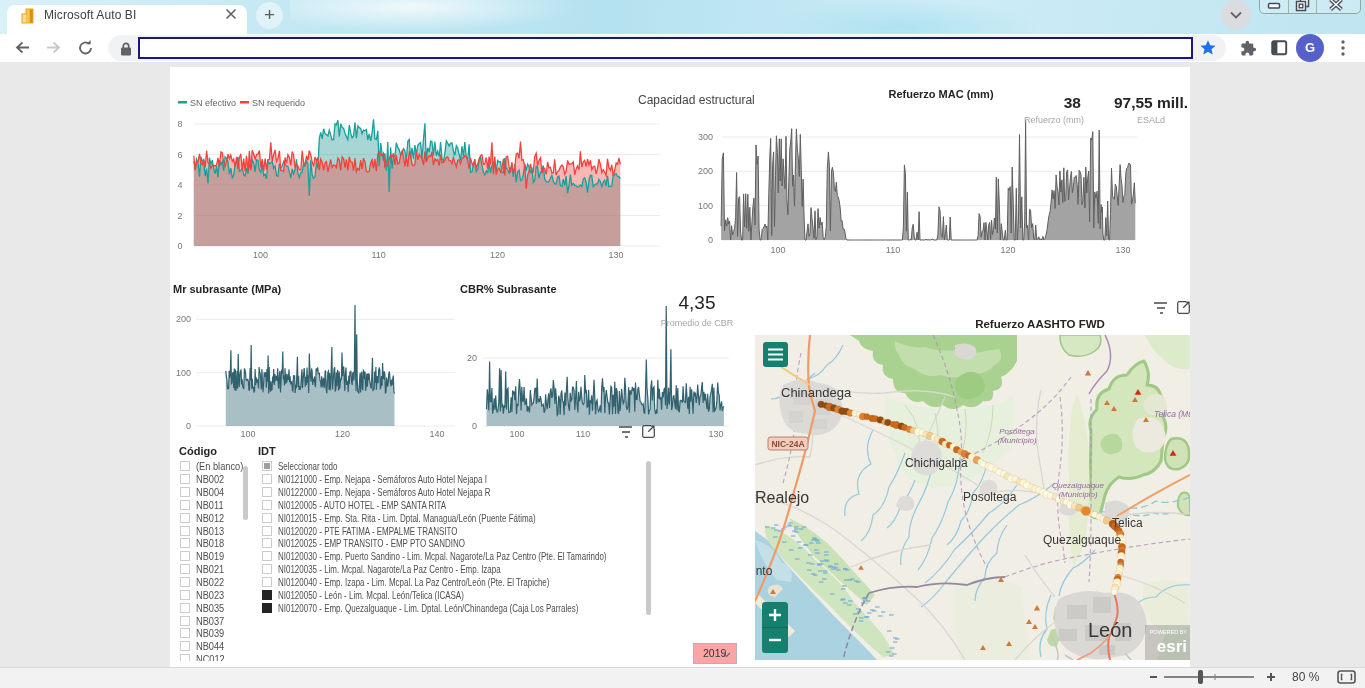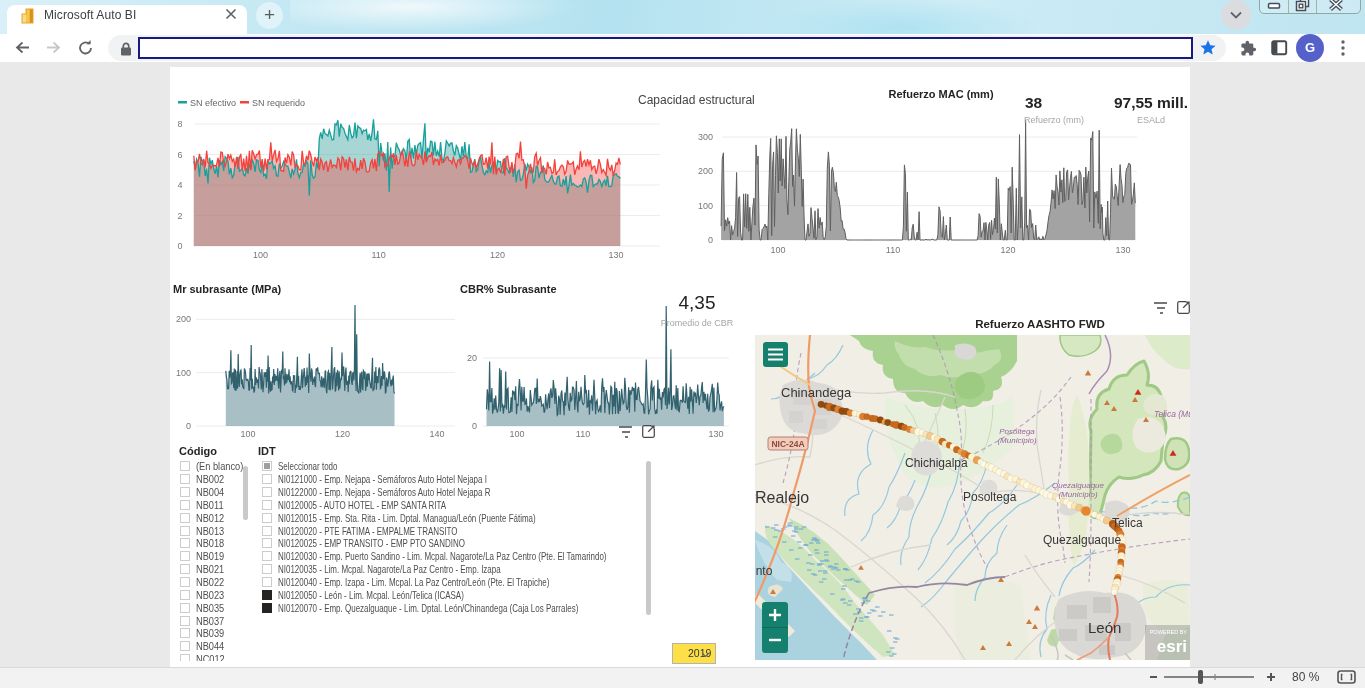--- a/index.html
+++ b/index.html
@@ -26,21 +26,21 @@
 
 .slhead{position:absolute;font-weight:bold;font-size:11px;color:#252423}
 .sllist{position:absolute;font-size:10.5px;color:#4e4e4e}
 .sli{height:12.85px;display:flex;align-items:center;white-space:nowrap}
 .cb{display:inline-block;width:10px;height:10px;border:1px solid #ccc;background:#fff;margin-right:6px;flex:0 0 auto}
 .cb.ck{background:#252423;border-color:#252423}
 .cb.ind{position:relative}
 .ct{display:inline-block;transform:scaleX(0.76);transform-origin:0 0;white-space:nowrap}
 .cb.ind:after{content:"";position:absolute;left:1px;top:1px;width:6px;height:6px;background:#9e9e9e}
 .sb{position:absolute;width:5px;background:#c9c9c9;border-radius:3px}
-#dd2019{position:absolute;left:502px;top:576px;width:44px;height:21px;border:1px solid #b3b3b3;background:#fde047;font-size:10.5px;color:#333;line-height:19px;padding-left:15px}
+#dd2019{position:absolute;left:523px;top:576px;width:44px;height:21px;border:1px solid #b3b3b3;background:#fca5a5;font-size:10.5px;color:#333;line-height:19px;padding-left:9px}
 
 #mapwrap{position:absolute;left:585px;top:268px;width:435px;height:325px;overflow:hidden}
 .mlab{position:absolute;color:#363636;white-space:nowrap}
 .mital{position:absolute;color:#96679c;font-style:italic;white-space:nowrap;font-size:8px}
 .tealbtn{position:absolute;background:#16806f;border-radius:3px}
 </style></head><body>
 <div id="titlebar">
     <div class="abs" style="left:290px;top:0;width:300px;height:34px;background:radial-gradient(ellipse at 40% 20%,rgba(255,255,255,.75),rgba(255,255,255,0) 65%)"></div>
     <div class="abs" style="left:760px;top:0;width:280px;height:34px;background:radial-gradient(ellipse at 50% 80%,rgba(173,225,240,.9),rgba(173,225,240,0) 70%)"></div>
     <div id="tab"></div>
@@ -148,21 +148,21 @@
         <text class="axlab" x="88" y="186" text-anchor="middle">100</text>
         <text class="axlab" x="203" y="186" text-anchor="middle">110</text>
         <text class="axlab" x="318" y="186" text-anchor="middle">120</text>
         <text class="axlab" x="433" y="186" text-anchor="middle">130</text>
         <g transform="translate(-690,-67)">
           <path d="M721.1,240.0 L721.1,226.1 L722.2,159.4 L723.4,152.8 L724.5,230.7 L725.7,219.8 L726.7,226.1 L727.7,217.7 L728.7,224.1 L729.6,221.1 L730.6,240.0 L731.6,225.7 L732.6,234.9 L733.6,231.5 L734.6,228.3 L735.6,217.4 L736.6,172.5 L737.6,236.4 L738.6,198.2 L739.6,196.6 L740.6,232.3 L741.6,240.0 L742.6,240.0 L743.6,193.9 L744.6,226.9 L745.7,193.7 L746.7,228.3 L747.8,194.3 L748.8,231.3 L749.8,207.3 L750.9,240.0 L751.9,222.9 L752.9,206.7 L754.0,198.1 L755.0,225.1 L756.0,144.9 L757.1,164.4 L758.1,156.1 L759.1,230.0 L760.2,240.0 L761.1,240.0 L762.1,229.5 L763.1,228.5 L764.0,226.7 L765.0,224.1 L765.9,227.7 L766.9,226.0 L767.8,240.0 L768.8,193.4 L769.8,156.3 L770.7,138.4 L771.7,235.6 L772.6,165.3 L773.6,151.9 L774.5,226.5 L775.5,175.6 L776.4,135.8 L777.4,152.3 L778.3,193.0 L779.3,138.8 L780.2,180.9 L781.2,138.8 L782.1,186.0 L783.1,158.8 L784.1,176.0 L785.0,188.7 L786.0,136.4 L786.9,199.2 L787.9,214.7 L788.8,181.5 L789.8,148.7 L790.7,142.1 L791.7,128.7 L792.6,186.3 L793.6,175.0 L794.5,206.2 L795.5,160.1 L796.4,128.8 L797.4,150.0 L798.4,158.4 L799.3,176.5 L800.3,134.4 L801.2,166.8 L802.2,206.6 L803.1,179.1 L804.1,218.0 L805.0,240.0 L806.0,240.0 L807.0,231.9 L808.0,223.9 L809.0,236.3 L810.0,233.3 L811.0,207.6 L812.0,218.2 L813.0,228.1 L814.0,238.3 L815.0,210.8 L815.9,239.7 L817.0,236.8 L818.0,208.6 L819.1,228.1 L820.1,217.5 L821.1,225.1 L822.2,222.1 L823.2,237.7 L824.2,239.6 L825.3,236.9 L826.3,226.4 L827.3,168.2 L828.4,151.9 L829.4,165.3 L830.4,230.9 L831.5,171.1 L832.4,167.3 L833.4,172.6 L834.4,188.4 L835.4,191.5 L836.3,182.3 L837.3,195.5 L838.3,197.3 L839.2,200.8 L840.2,208.0 L841.2,221.2 L842.1,220.6 L843.1,229.0 L844.1,229.1 L845.1,232.8 L846.0,238.7 L847.0,240.0 L848.0,240.0 L848.9,240.0 L849.9,240.0 L850.8,240.0 L851.8,240.0 L852.7,240.0 L853.7,240.0 L854.6,240.0 L855.6,240.0 L856.6,240.0 L857.5,240.0 L858.5,240.0 L859.4,240.0 L860.4,240.0 L861.3,240.0 L862.3,240.0 L863.2,240.0 L864.2,240.0 L865.1,240.0 L866.1,240.0 L867.1,240.0 L868.0,240.0 L869.0,240.0 L869.9,240.0 L870.9,240.0 L871.8,240.0 L872.8,240.0 L873.7,240.0 L874.7,240.0 L875.7,240.0 L876.6,240.0 L877.6,240.0 L878.5,240.0 L879.5,240.0 L880.4,240.0 L881.4,240.0 L882.3,240.0 L883.3,240.0 L884.2,240.0 L885.2,240.0 L886.2,240.0 L887.1,240.0 L888.1,240.0 L889.0,240.0 L890.0,240.0 L890.9,240.0 L891.9,240.0 L892.8,240.0 L893.8,240.0 L894.8,240.0 L895.7,240.0 L896.7,240.0 L897.6,240.0 L898.6,240.0 L899.5,240.0 L900.5,240.0 L901.4,240.0 L902.4,240.0 L903.4,226.9 L904.4,164.9 L905.4,173.6 L906.4,231.2 L907.4,192.2 L908.3,240.0 L909.3,240.0 L910.3,239.2 L911.3,240.0 L912.2,228.0 L913.2,224.2 L914.2,236.2 L915.2,240.0 L916.1,240.0 L917.1,232.2 L918.1,240.0 L919.1,211.7 L920.0,240.0 L921.0,240.0 L922.0,239.9 L923.0,239.9 L924.0,240.0 L925.0,240.0 L926.0,239.1 L927.0,240.0 L927.9,239.8 L928.9,239.8 L929.9,239.9 L930.9,239.9 L931.9,239.3 L932.9,239.2 L933.9,240.0 L934.9,240.0 L935.9,240.0 L936.9,239.8 L937.9,234.6 L939.0,206.8 L940.1,210.9 L941.3,236.4 L942.4,237.5 L943.4,216.6 L944.4,240.0 L945.4,233.7 L946.3,225.0 L947.3,240.0 L948.3,240.0 L949.3,240.0 L950.2,217.0 L951.2,240.0 L952.2,240.0 L953.2,240.0 L954.1,240.0 L955.1,240.0 L956.1,240.0 L957.0,240.0 L958.0,240.0 L958.9,240.0 L959.9,240.0 L960.9,240.0 L961.8,240.0 L962.8,240.0 L963.7,240.0 L964.7,240.0 L965.6,240.0 L966.6,240.0 L967.6,240.0 L968.5,240.0 L969.5,240.0 L970.4,240.0 L971.4,240.0 L972.4,240.0 L973.3,240.0 L974.3,240.0 L975.2,240.0 L976.2,240.0 L977.1,240.0 L978.1,235.6 L979.1,213.6 L980.1,216.4 L981.1,237.1 L982.1,231.4 L983.1,230.8 L984.0,222.6 L985.0,240.0 L985.9,222.4 L986.8,229.9 L987.8,240.0 L988.7,225.1 L989.7,222.4 L990.6,239.5 L991.6,220.2 L992.5,234.7 L993.5,230.4 L994.4,218.0 L995.4,228.9 L996.3,177.2 L997.3,232.9 L998.3,178.9 L999.3,203.2 L1000.3,240.0 L1001.3,223.7 L1002.3,233.0 L1003.3,240.0 L1004.3,240.0 L1005.3,230.3 L1006.2,240.0 L1007.2,240.0 L1008.2,188.2 L1009.2,190.3 L1010.2,186.6 L1011.2,233.0 L1012.2,167.2 L1013.2,201.0 L1014.2,240.0 L1015.2,240.0 L1016.3,188.2 L1017.3,240.0 L1018.4,222.0 L1019.5,134.6 L1020.7,228.0 L1021.8,196.9 L1022.8,240.0 L1023.7,240.0 L1024.7,222.0 L1025.6,120.1 L1026.6,228.0 L1027.5,225.4 L1028.6,240.0 L1029.6,209.3 L1030.6,210.2 L1031.6,227.7 L1032.7,223.6 L1033.7,238.6 L1034.7,240.0 L1035.7,225.0 L1036.8,239.9 L1037.8,238.4 L1038.8,236.8 L1039.8,240.0 L1040.8,238.8 L1041.9,239.9 L1042.9,236.3 L1043.9,239.9 L1044.9,238.7 L1046.0,234.9 L1047.0,230.3 L1048.0,222.2 L1049.0,215.4 L1050.0,211.9 L1051.1,202.0 L1052.1,189.9 L1053.1,198.9 L1054.1,190.6 L1055.1,208.5 L1056.1,174.9 L1057.1,186.7 L1058.0,191.5 L1059.0,205.0 L1059.9,170.9 L1060.9,192.1 L1061.9,179.8 L1062.8,202.6 L1063.8,167.8 L1064.7,201.4 L1065.7,200.5 L1066.6,172.2 L1067.6,169.9 L1068.6,199.9 L1069.5,188.9 L1070.5,177.6 L1071.4,171.4 L1072.4,192.8 L1073.4,186.9 L1074.3,177.2 L1075.3,177.7 L1076.2,175.5 L1077.2,184.6 L1078.1,204.5 L1079.1,170.3 L1080.1,171.9 L1081.0,174.8 L1082.0,204.7 L1082.9,200.2 L1083.9,177.2 L1084.9,208.0 L1085.8,167.1 L1086.8,192.9 L1087.7,178.2 L1088.7,171.0 L1089.6,222.0 L1090.7,138.0 L1091.7,140.3 L1092.8,131.6 L1093.8,228.0 L1094.8,191.9 L1096.0,198.3 L1097.1,191.2 L1098.3,223.3 L1099.2,130.2 L1100.2,228.8 L1101.1,204.4 L1101.7,212.5 L1102.3,207.1 L1102.9,233.2 L1103.8,240.0 L1104.8,240.0 L1105.8,217.6 L1106.7,235.7 L1107.7,201.0 L1108.6,239.4 L1109.6,240.0 L1110.5,213.5 L1111.5,168.1 L1112.5,195.1 L1113.4,198.5 L1114.4,199.2 L1115.3,184.2 L1116.3,186.6 L1117.2,195.9 L1118.2,205.5 L1119.1,186.0 L1120.1,164.6 L1121.0,178.3 L1122.0,185.4 L1122.9,202.6 L1123.9,196.2 L1124.8,194.4 L1125.8,173.3 L1126.7,168.3 L1127.7,167.2 L1128.6,163.4 L1129.6,163.5 L1130.5,164.9 L1131.5,204.3 L1132.4,201.4 L1133.4,193.9 L1134.3,182.8 L1135.3,203.2 L1135.3,240.0 Z" fill="#a3a3a3"></path>
           <path d="M721.1,226.1 L722.2,159.4 L723.4,152.8 L724.5,230.7 L725.7,219.8 L726.7,226.1 L727.7,217.7 L728.7,224.1 L729.6,221.1 L730.6,240.0 L731.6,225.7 L732.6,234.9 L733.6,231.5 L734.6,228.3 L735.6,217.4 L736.6,172.5 L737.6,236.4 L738.6,198.2 L739.6,196.6 L740.6,232.3 L741.6,240.0 L742.6,240.0 L743.6,193.9 L744.6,226.9 L745.7,193.7 L746.7,228.3 L747.8,194.3 L748.8,231.3 L749.8,207.3 L750.9,240.0 L751.9,222.9 L752.9,206.7 L754.0,198.1 L755.0,225.1 L756.0,144.9 L757.1,164.4 L758.1,156.1 L759.1,230.0 L760.2,240.0 L761.1,240.0 L762.1,229.5 L763.1,228.5 L764.0,226.7 L765.0,224.1 L765.9,227.7 L766.9,226.0 L767.8,240.0 L768.8,193.4 L769.8,156.3 L770.7,138.4 L771.7,235.6 L772.6,165.3 L773.6,151.9 L774.5,226.5 L775.5,175.6 L776.4,135.8 L777.4,152.3 L778.3,193.0 L779.3,138.8 L780.2,180.9 L781.2,138.8 L782.1,186.0 L783.1,158.8 L784.1,176.0 L785.0,188.7 L786.0,136.4 L786.9,199.2 L787.9,214.7 L788.8,181.5 L789.8,148.7 L790.7,142.1 L791.7,128.7 L792.6,186.3 L793.6,175.0 L794.5,206.2 L795.5,160.1 L796.4,128.8 L797.4,150.0 L798.4,158.4 L799.3,176.5 L800.3,134.4 L801.2,166.8 L802.2,206.6 L803.1,179.1 L804.1,218.0 L805.0,240.0 L806.0,240.0 L807.0,231.9 L808.0,223.9 L809.0,236.3 L810.0,233.3 L811.0,207.6 L812.0,218.2 L813.0,228.1 L814.0,238.3 L815.0,210.8 L815.9,239.7 L817.0,236.8 L818.0,208.6 L819.1,228.1 L820.1,217.5 L821.1,225.1 L822.2,222.1 L823.2,237.7 L824.2,239.6 L825.3,236.9 L826.3,226.4 L827.3,168.2 L828.4,151.9 L829.4,165.3 L830.4,230.9 L831.5,171.1 L832.4,167.3 L833.4,172.6 L834.4,188.4 L835.4,191.5 L836.3,182.3 L837.3,195.5 L838.3,197.3 L839.2,200.8 L840.2,208.0 L841.2,221.2 L842.1,220.6 L843.1,229.0 L844.1,229.1 L845.1,232.8 L846.0,238.7 L847.0,240.0 L848.0,240.0 L848.9,240.0 L849.9,240.0 L850.8,240.0 L851.8,240.0 L852.7,240.0 L853.7,240.0 L854.6,240.0 L855.6,240.0 L856.6,240.0 L857.5,240.0 L858.5,240.0 L859.4,240.0 L860.4,240.0 L861.3,240.0 L862.3,240.0 L863.2,240.0 L864.2,240.0 L865.1,240.0 L866.1,240.0 L867.1,240.0 L868.0,240.0 L869.0,240.0 L869.9,240.0 L870.9,240.0 L871.8,240.0 L872.8,240.0 L873.7,240.0 L874.7,240.0 L875.7,240.0 L876.6,240.0 L877.6,240.0 L878.5,240.0 L879.5,240.0 L880.4,240.0 L881.4,240.0 L882.3,240.0 L883.3,240.0 L884.2,240.0 L885.2,240.0 L886.2,240.0 L887.1,240.0 L888.1,240.0 L889.0,240.0 L890.0,240.0 L890.9,240.0 L891.9,240.0 L892.8,240.0 L893.8,240.0 L894.8,240.0 L895.7,240.0 L896.7,240.0 L897.6,240.0 L898.6,240.0 L899.5,240.0 L900.5,240.0 L901.4,240.0 L902.4,240.0 L903.4,226.9 L904.4,164.9 L905.4,173.6 L906.4,231.2 L907.4,192.2 L908.3,240.0 L909.3,240.0 L910.3,239.2 L911.3,240.0 L912.2,228.0 L913.2,224.2 L914.2,236.2 L915.2,240.0 L916.1,240.0 L917.1,232.2 L918.1,240.0 L919.1,211.7 L920.0,240.0 L921.0,240.0 L922.0,239.9 L923.0,239.9 L924.0,240.0 L925.0,240.0 L926.0,239.1 L927.0,240.0 L927.9,239.8 L928.9,239.8 L929.9,239.9 L930.9,239.9 L931.9,239.3 L932.9,239.2 L933.9,240.0 L934.9,240.0 L935.9,240.0 L936.9,239.8 L937.9,234.6 L939.0,206.8 L940.1,210.9 L941.3,236.4 L942.4,237.5 L943.4,216.6 L944.4,240.0 L945.4,233.7 L946.3,225.0 L947.3,240.0 L948.3,240.0 L949.3,240.0 L950.2,217.0 L951.2,240.0 L952.2,240.0 L953.2,240.0 L954.1,240.0 L955.1,240.0 L956.1,240.0 L957.0,240.0 L958.0,240.0 L958.9,240.0 L959.9,240.0 L960.9,240.0 L961.8,240.0 L962.8,240.0 L963.7,240.0 L964.7,240.0 L965.6,240.0 L966.6,240.0 L967.6,240.0 L968.5,240.0 L969.5,240.0 L970.4,240.0 L971.4,240.0 L972.4,240.0 L973.3,240.0 L974.3,240.0 L975.2,240.0 L976.2,240.0 L977.1,240.0 L978.1,235.6 L979.1,213.6 L980.1,216.4 L981.1,237.1 L982.1,231.4 L983.1,230.8 L984.0,222.6 L985.0,240.0 L985.9,222.4 L986.8,229.9 L987.8,240.0 L988.7,225.1 L989.7,222.4 L990.6,239.5 L991.6,220.2 L992.5,234.7 L993.5,230.4 L994.4,218.0 L995.4,228.9 L996.3,177.2 L997.3,232.9 L998.3,178.9 L999.3,203.2 L1000.3,240.0 L1001.3,223.7 L1002.3,233.0 L1003.3,240.0 L1004.3,240.0 L1005.3,230.3 L1006.2,240.0 L1007.2,240.0 L1008.2,188.2 L1009.2,190.3 L1010.2,186.6 L1011.2,233.0 L1012.2,167.2 L1013.2,201.0 L1014.2,240.0 L1015.2,240.0 L1016.3,188.2 L1017.3,240.0 L1018.4,222.0 L1019.5,134.6 L1020.7,228.0 L1021.8,196.9 L1022.8,240.0 L1023.7,240.0 L1024.7,222.0 L1025.6,120.1 L1026.6,228.0 L1027.5,225.4 L1028.6,240.0 L1029.6,209.3 L1030.6,210.2 L1031.6,227.7 L1032.7,223.6 L1033.7,238.6 L1034.7,240.0 L1035.7,225.0 L1036.8,239.9 L1037.8,238.4 L1038.8,236.8 L1039.8,240.0 L1040.8,238.8 L1041.9,239.9 L1042.9,236.3 L1043.9,239.9 L1044.9,238.7 L1046.0,234.9 L1047.0,230.3 L1048.0,222.2 L1049.0,215.4 L1050.0,211.9 L1051.1,202.0 L1052.1,189.9 L1053.1,198.9 L1054.1,190.6 L1055.1,208.5 L1056.1,174.9 L1057.1,186.7 L1058.0,191.5 L1059.0,205.0 L1059.9,170.9 L1060.9,192.1 L1061.9,179.8 L1062.8,202.6 L1063.8,167.8 L1064.7,201.4 L1065.7,200.5 L1066.6,172.2 L1067.6,169.9 L1068.6,199.9 L1069.5,188.9 L1070.5,177.6 L1071.4,171.4 L1072.4,192.8 L1073.4,186.9 L1074.3,177.2 L1075.3,177.7 L1076.2,175.5 L1077.2,184.6 L1078.1,204.5 L1079.1,170.3 L1080.1,171.9 L1081.0,174.8 L1082.0,204.7 L1082.9,200.2 L1083.9,177.2 L1084.9,208.0 L1085.8,167.1 L1086.8,192.9 L1087.7,178.2 L1088.7,171.0 L1089.6,222.0 L1090.7,138.0 L1091.7,140.3 L1092.8,131.6 L1093.8,228.0 L1094.8,191.9 L1096.0,198.3 L1097.1,191.2 L1098.3,223.3 L1099.2,130.2 L1100.2,228.8 L1101.1,204.4 L1101.7,212.5 L1102.3,207.1 L1102.9,233.2 L1103.8,240.0 L1104.8,240.0 L1105.8,217.6 L1106.7,235.7 L1107.7,201.0 L1108.6,239.4 L1109.6,240.0 L1110.5,213.5 L1111.5,168.1 L1112.5,195.1 L1113.4,198.5 L1114.4,199.2 L1115.3,184.2 L1116.3,186.6 L1117.2,195.9 L1118.2,205.5 L1119.1,186.0 L1120.1,164.6 L1121.0,178.3 L1122.0,185.4 L1122.9,202.6 L1123.9,196.2 L1124.8,194.4 L1125.8,173.3 L1126.7,168.3 L1127.7,167.2 L1128.6,163.4 L1129.6,163.5 L1130.5,164.9 L1131.5,204.3 L1132.4,201.4 L1133.4,193.9 L1134.3,182.8 L1135.3,203.2" fill="none" stroke="#5f5f5f" stroke-width="1"></path>
         </g>
         <text class="vtitle" x="251" y="31" text-anchor="middle">Refuerzo MAC (mm)</text>
       </svg>
-      <div class="abs" style="left:855px;top:27px;width:56px;text-align:left;font-weight:bold;font-size:15.5px;color:#252423">38</div>
+      <div class="abs" style="left:855px;top:27px;width:56px;text-align:right;font-weight:bold;font-size:15.5px;color:#252423">38</div>
       <div class="abs" style="left:846px;top:48px;width:76px;text-align:center;font-size:9px;color:#a6a6a6">Refuerzo (mm)</div>
       <div class="abs" style="left:931px;top:27px;width:100px;text-align:center;font-weight:bold;font-size:15.5px;color:#252423">97,55 mill.</div>
       <div class="abs" style="left:941px;top:48px;width:80px;text-align:center;font-size:9px;color:#a6a6a6">ESALd</div>
       <svg width="290" height="168" style="position:absolute;left:0px;top:210px">
         <line class="gl" x1="26" y1="42.3" x2="285" y2="42.3"></line>
         <text class="axlab" x="21" y="45.3" text-anchor="end">200</text>
         <line class="gl" x1="26" y1="95.7" x2="285" y2="95.7"></line>
         <text class="axlab" x="21" y="98.7" text-anchor="end">100</text>
         <line class="gl" x1="26" y1="149" x2="285" y2="149"></line>
         <text class="axlab" x="21" y="152" text-anchor="end">0</text>
@@ -532,21 +532,21 @@
           <text x="432" y="299" text-anchor="end" font-size="5.5" fill="#fff" font-family="Liberation Sans">POWERED BY</text>
           <text x="432" y="317" text-anchor="end" font-size="17" font-weight="bold" fill="#fff" font-family="Liberation Sans">esri</text>
         </svg>
         <div class="mlab" style="left:26px;top:50px;font-size:13px">Chinandega</div>
         <div class="mlab" style="left:150px;top:121px;font-size:12px">Chichigalpa</div>
         <div class="mlab" style="left:208px;top:155px;font-size:12px">Posoltega</div>
         <div class="mlab" style="left:288px;top:198px;font-size:12px">Quezalguaque</div>
         <div class="mlab" style="left:357px;top:181px;font-size:12px">Telica</div>
         <div class="mlab" style="left:0px;top:154px;font-size:16px">Realejo</div>
         <div class="mlab" style="left:-2px;top:229px;font-size:12px">into</div>
-        <div class="mlab" style="left:333px;top:284px;font-size:15px">León</div>
+        <div class="mlab" style="left:333px;top:284px;font-size:20px">León</div>
         <div class="mital" style="left:232px;top:92px;text-align:center;width:60px">Posoltega<br>(Municipio)</div>
         <div class="mital" style="left:283px;top:146px;text-align:center;width:80px">Quezalguaque<br>(Municipio)</div>
         <div class="mital" style="left:399px;top:74px;font-size:8.5px">Telica (Mu</div>
         <div class="tealbtn" style="left:8px;top:7px;width:25px;height:25px"></div>
         <svg width="17" height="13" style="position:absolute;left:12px;top:13px">
           <path d="M1,1.5 h15 M1,6.5 h15 M1,11.5 h15" stroke="#fff" stroke-width="2.2"></path>
         </svg>
         <div class="tealbtn" style="left:7px;top:267px;width:26px;height:51px"></div>
         <div class="abs" style="left:7px;top:292px;width:26px;height:1px;background:#0e6a5b"></div>
         <svg width="26" height="51" style="position:absolute;left:7px;top:267px">

